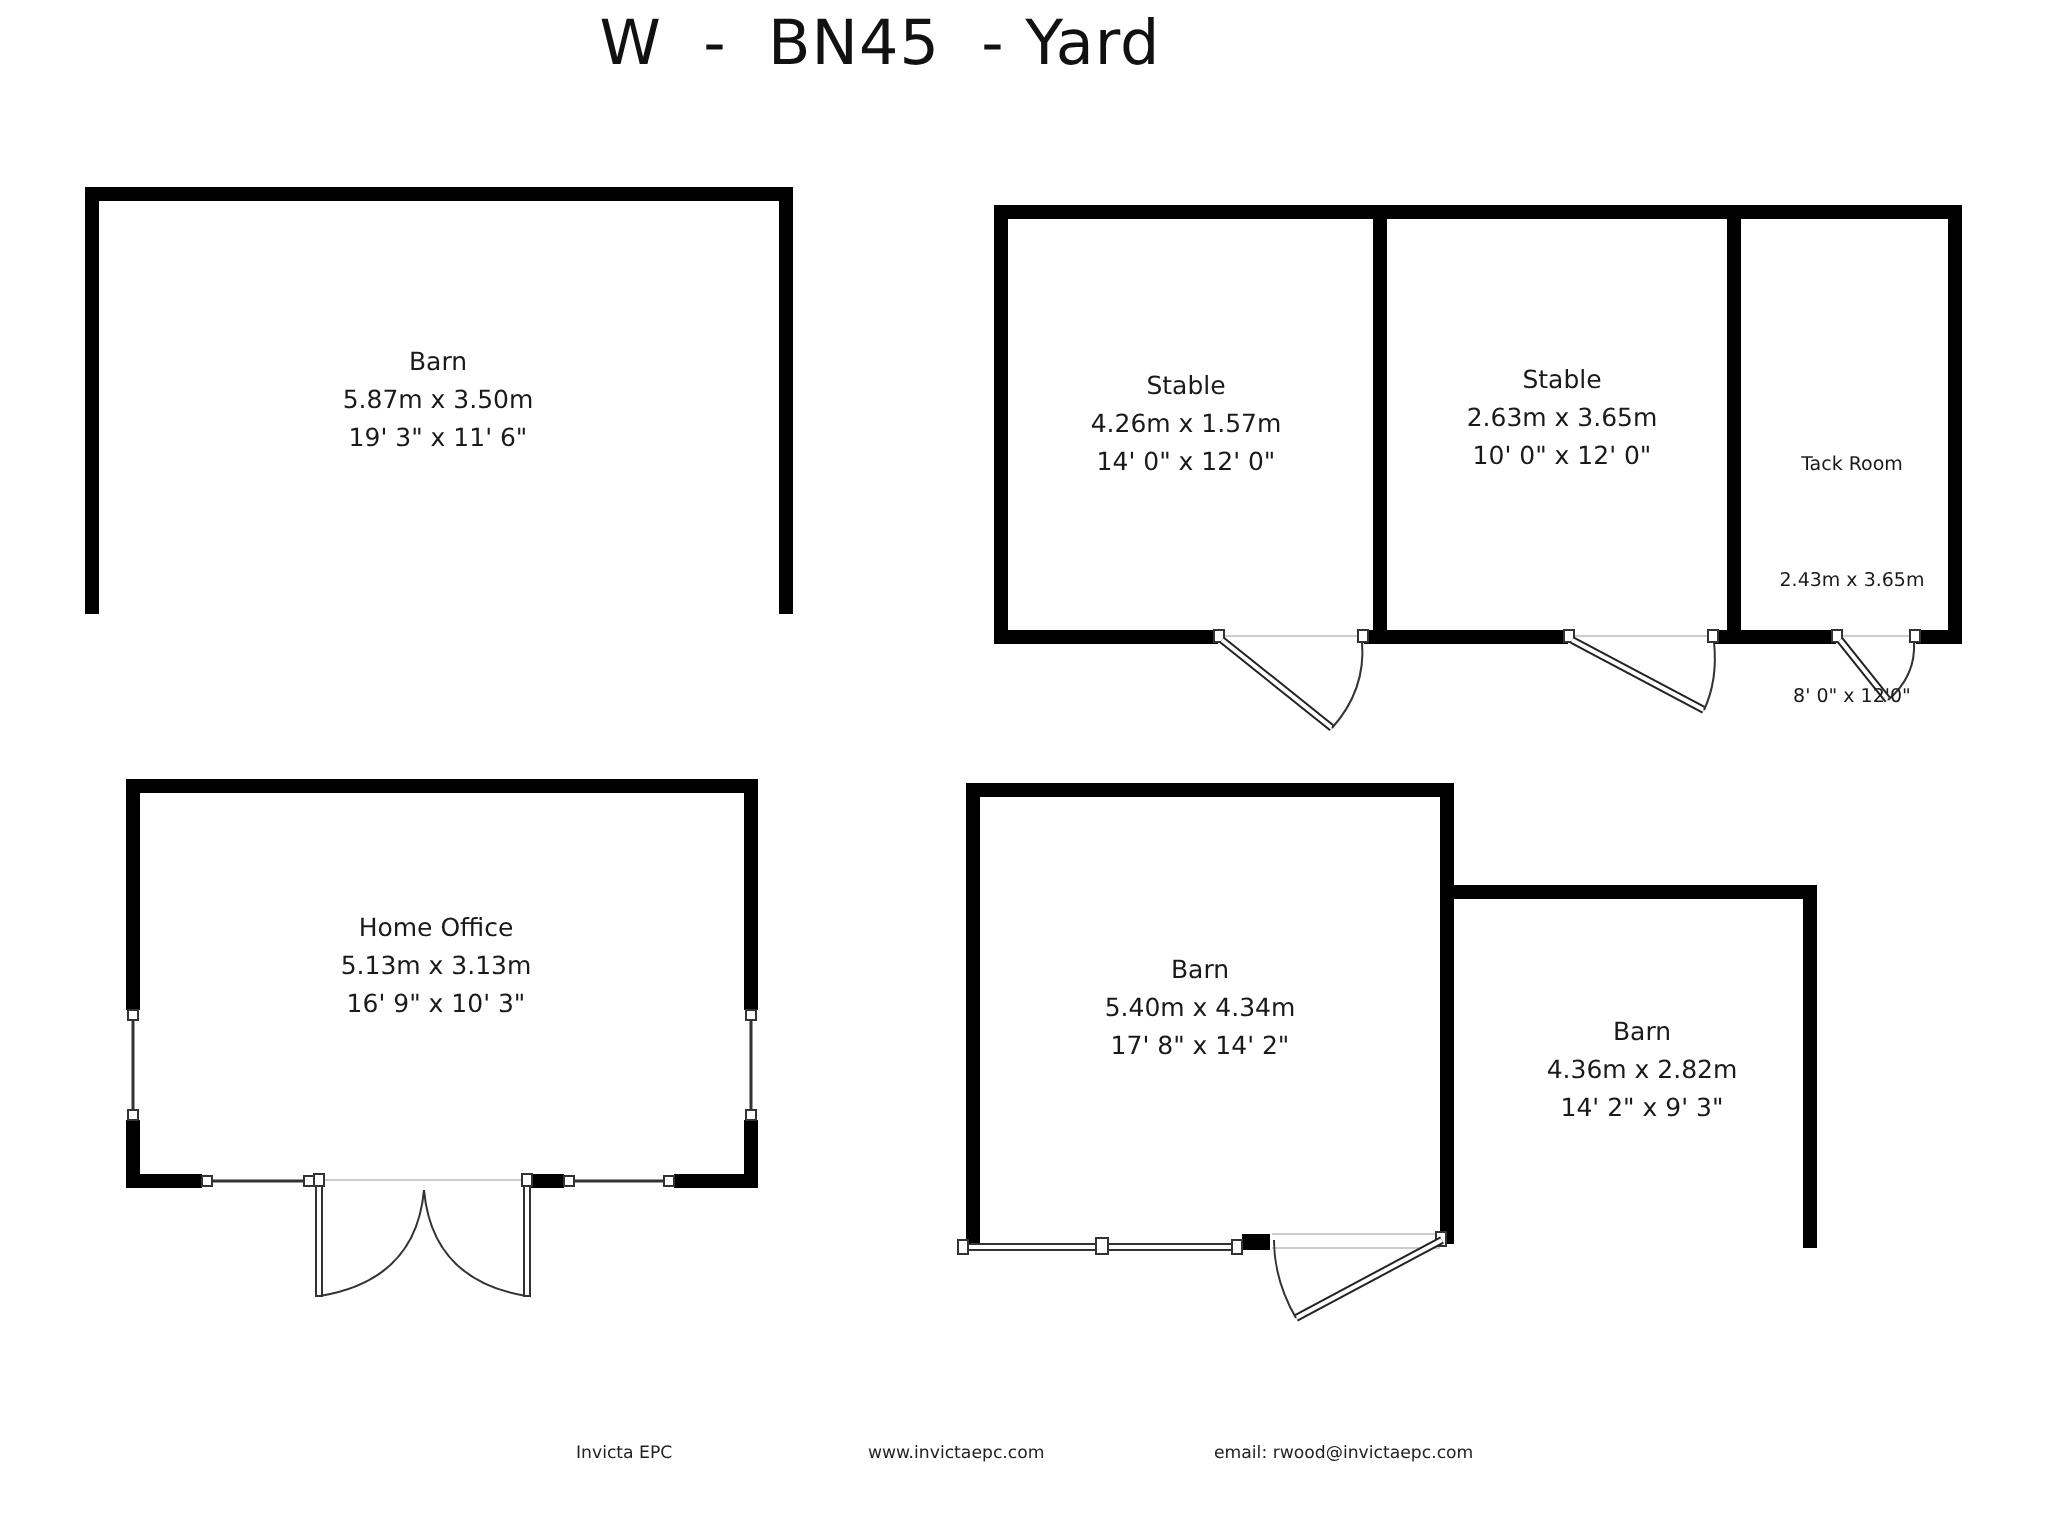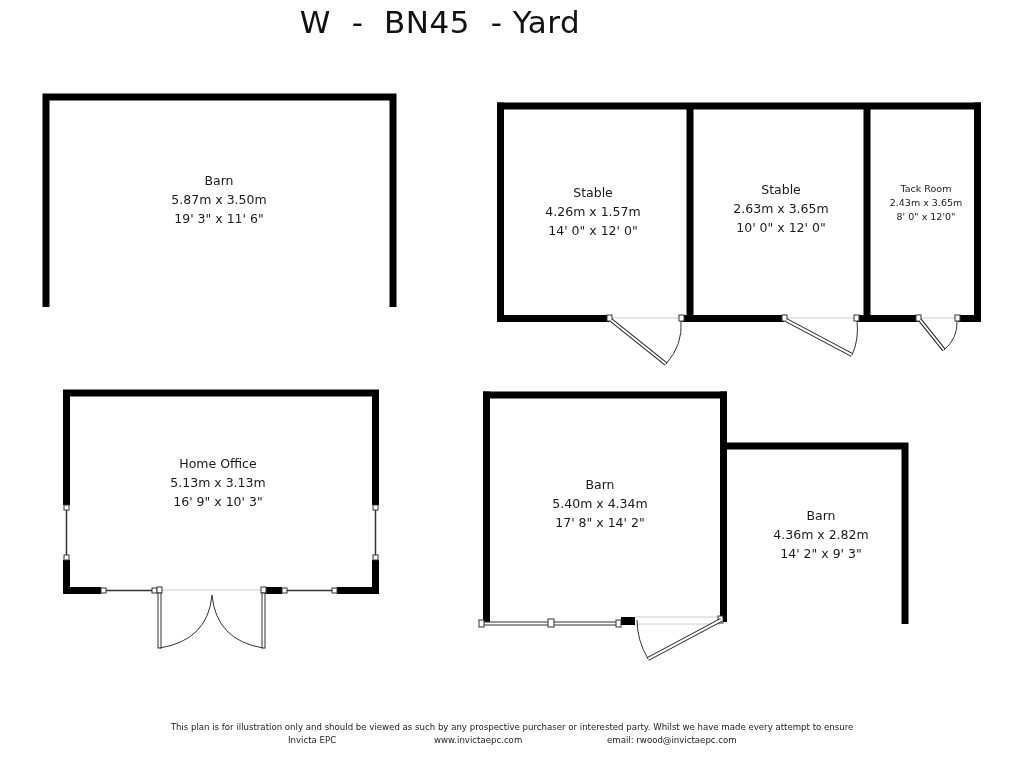--- a/index.html
+++ b/index.html
@@ -1,21 +1,21 @@
 <!DOCTYPE html>
 <html><head>
 <meta charset="utf-8">
 <style>
   html, body { margin: 0; padding: 0; background: #ffffff; }
   body { width: 1024px; height: 768px; position: relative; overflow: hidden; font-family: "DejaVu Sans", sans-serif; color: #1a1a1a; }
   .title { position: absolute; left: 0; width: 880px; top: 0; text-align: center; font-family: "DejaVu Sans", sans-serif; font-size: 31px; line-height: 44px; color: #111; letter-spacing: 0.5px; white-space: pre; }
   svg.plan { position: absolute; left: 0; top: 0; }
   .label { position: absolute; text-align: center; font-family: "DejaVu Sans", sans-serif; color: #1a1a1a; transform: translateX(-50%); white-space: nowrap; }
   .label div { line-height: 19px; font-size: 12.5px; }
-  .label.small div { line-height: 14px; font-size: 9.5px; }
+  .label.small div { line-height: 14px; font-size: 9.5px; margin-top: 44px; }
   .footer { position: absolute; left: 0; width: 1024px; top: 721px; text-align: center; font-family: "DejaVu Sans", sans-serif; font-size: 8.6px; line-height: 13px; color: #222; }
   .footer .contacts { position: relative; height: 13px; }
   .footer .contacts span { position: absolute; white-space: nowrap; }
 </style>
 </head>
 <body>
 
 <div class="title">W  -  BN45  - Yard</div>
 
 <svg class="plan" width="1024" height="768" viewBox="0 0 1024 768">
@@ -172,19 +172,18 @@
   <div>17' 8" x 14' 2"</div>
 </div>
 
 <div class="label" style="left:821px; top:506px;">
   <div>Barn</div>
   <div>4.36m x 2.82m</div>
   <div>14' 2" x 9' 3"</div>
 </div>
 
 <div class="footer">
-  <div>This plan is for illustration only and should be viewed as such by any prospective purchaser or interested party. Whilst we have made every attempt to ensure</div>
   <div class="contacts">
     <span style="left:288px;">Invicta EPC</span>
     <span style="left:434px;">www.invictaepc.com</span>
     <span style="left:607px;">email: rwood@invictaepc.com</span>
   </div>
 </div>
 
 </body></html>

